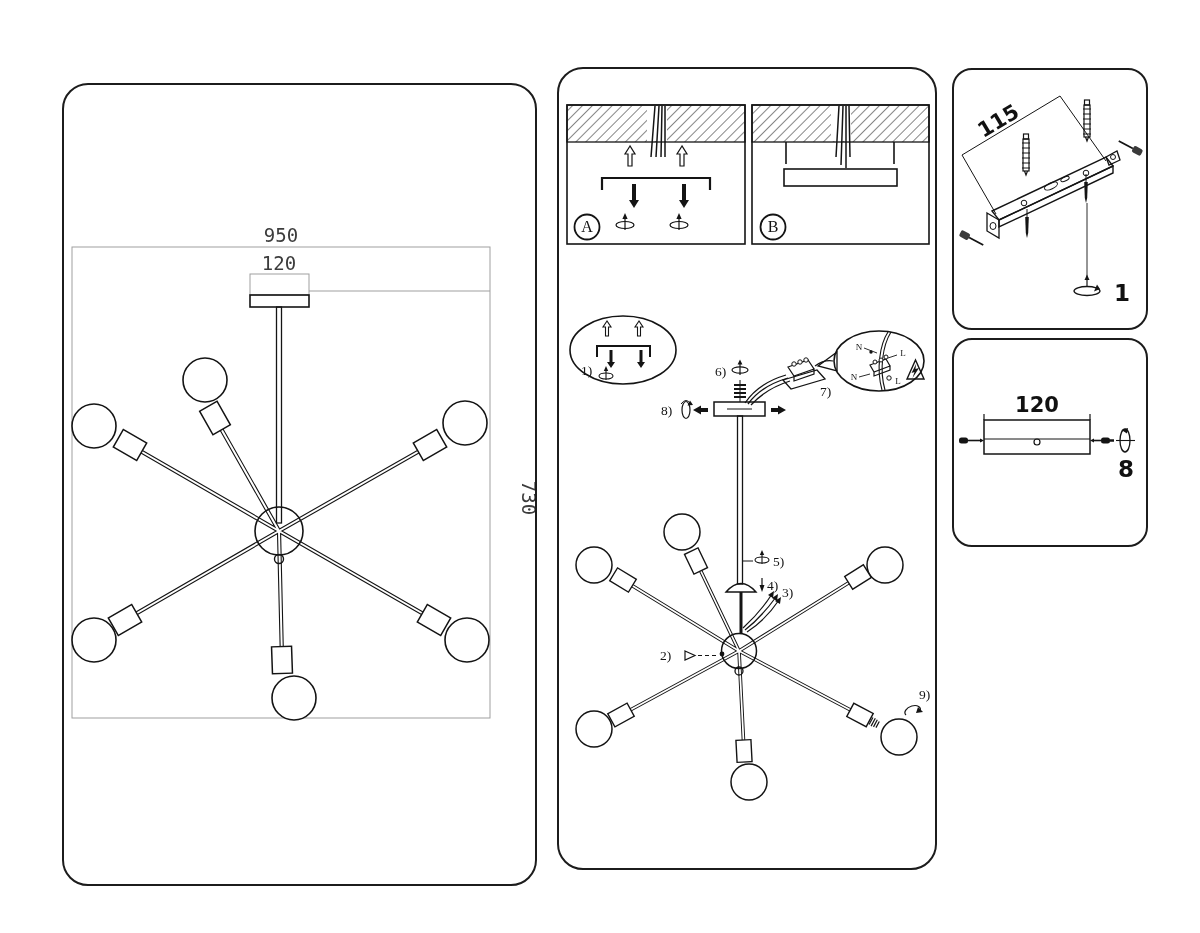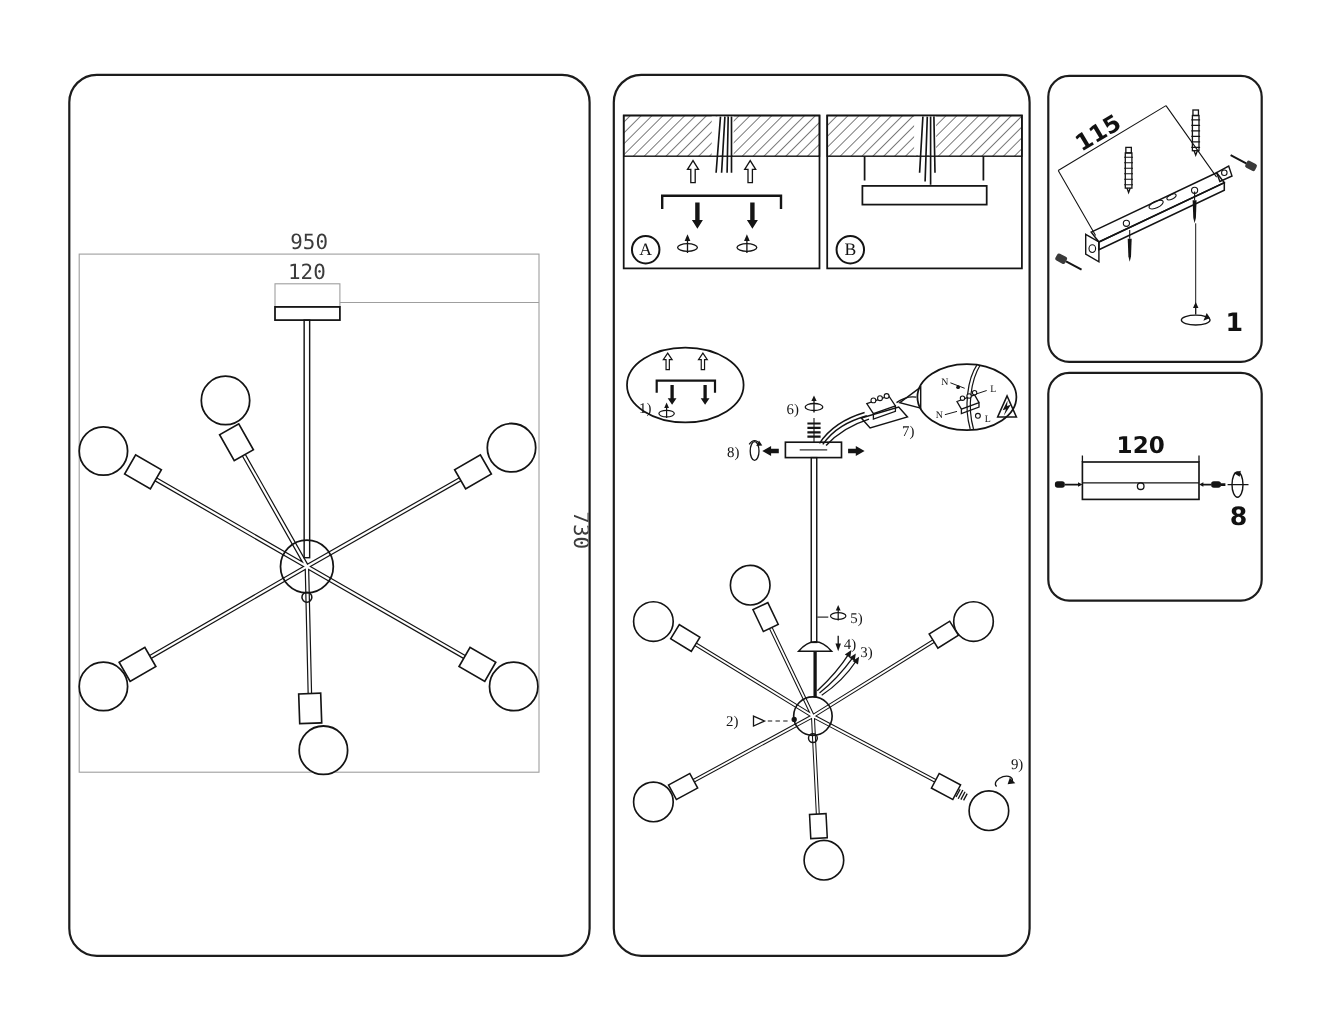--- a/index.html
+++ b/index.html
@@ -1,20 +1,20 @@
 <!DOCTYPE html>
 <html><head>
 <meta charset="utf-8">
 <style>
   html,body{margin:0;padding:0;background:#ffffff;}
   #sheet{position:relative;width:1200px;height:933px;background:#ffffff;overflow:hidden;
          font-family:"Liberation Serif", serif;}
   .panel{position:absolute;background:#fff;border:2px solid #1c1c1c;}
   .panel svg{display:block;width:100%;height:100%;}
-  #panel-left{left:62px;top:67px;width:471px;height:799px;border-radius:26px;}
+  #panel-left{left:62px;top:83px;width:471px;height:799px;border-radius:26px;}
   #panel-middle{left:557px;top:67px;width:376px;height:799px;border-radius:26px;}
   #panel-bracket{left:952px;top:68px;width:192px;height:258px;border-radius:20px;}
   #panel-canopy{left:952px;top:338px;width:192px;height:205px;border-radius:20px;}
   .ink{stroke:#141414;fill:none;}
   text{user-select:none;}
   .dimnum{font-family:"DejaVu Sans Mono", monospace;fill:#3c3c3c;font-size:19px;}
   .stepnum{font-family:"Liberation Serif", serif;fill:#141414;font-size:13.5px;}
   .circletter{font-family:"Liberation Serif", serif;fill:#141414;font-size:16px;}
   .boldnum{font-family:"DejaVu Sans", sans-serif;font-weight:bold;fill:#111;}
   .tinylbl{font-family:"Liberation Serif", serif;fill:#141414;font-size:9px;}

